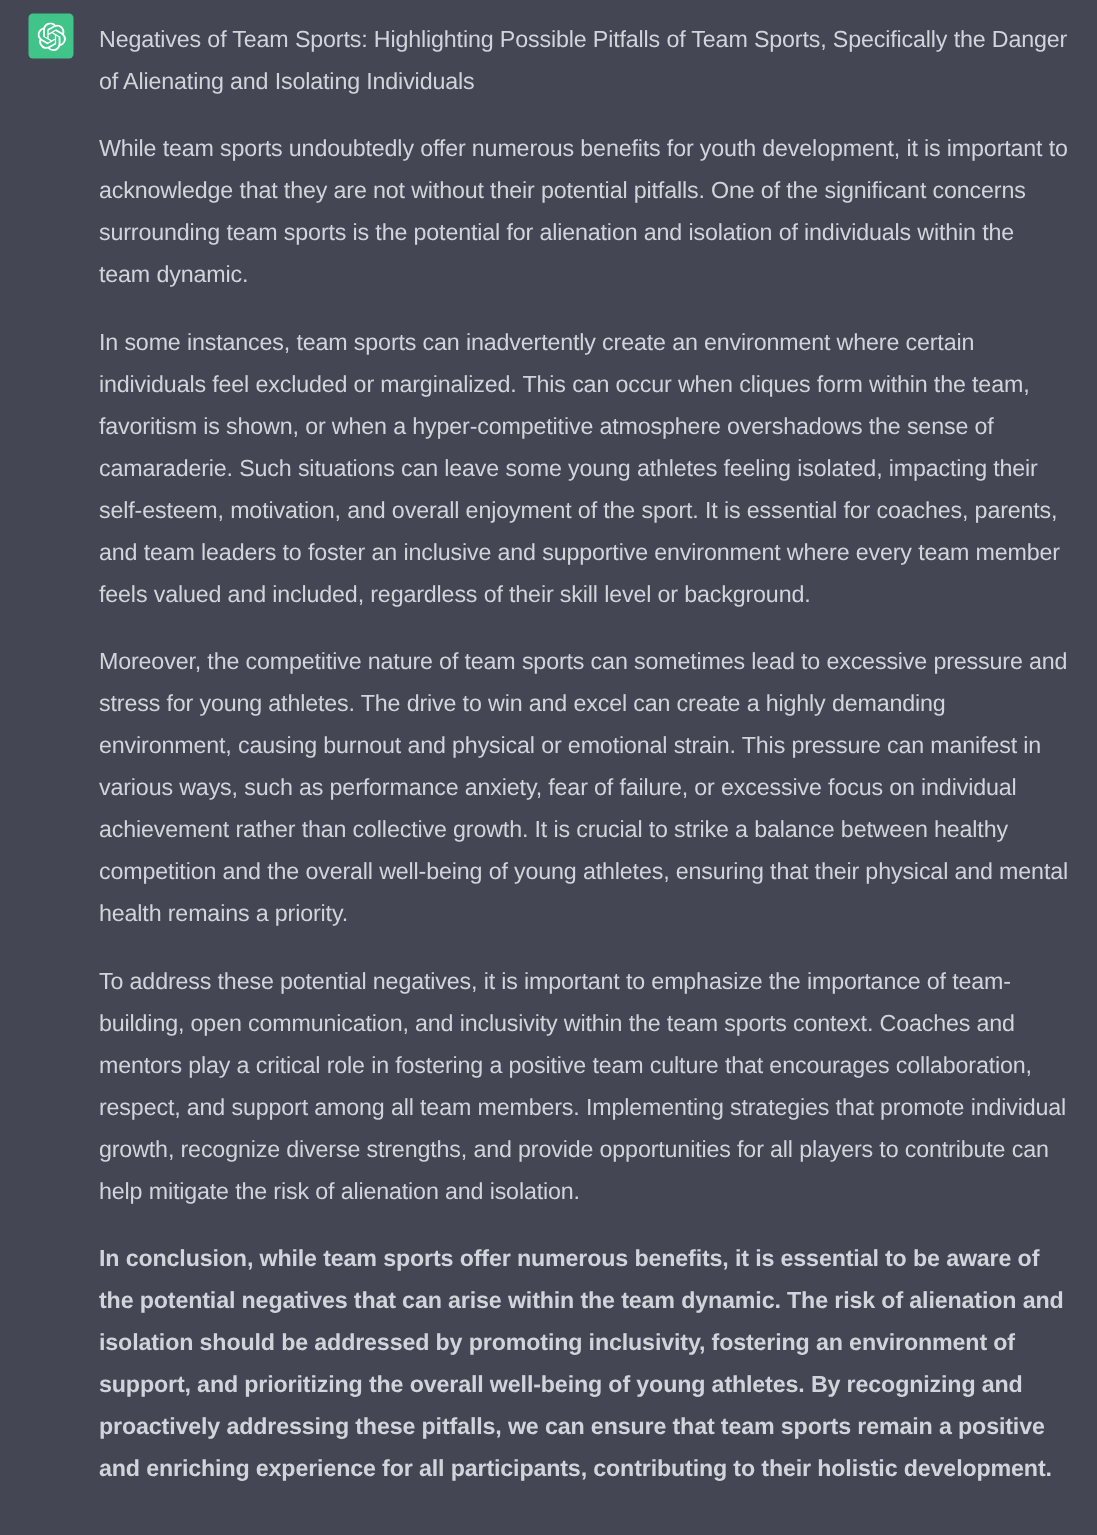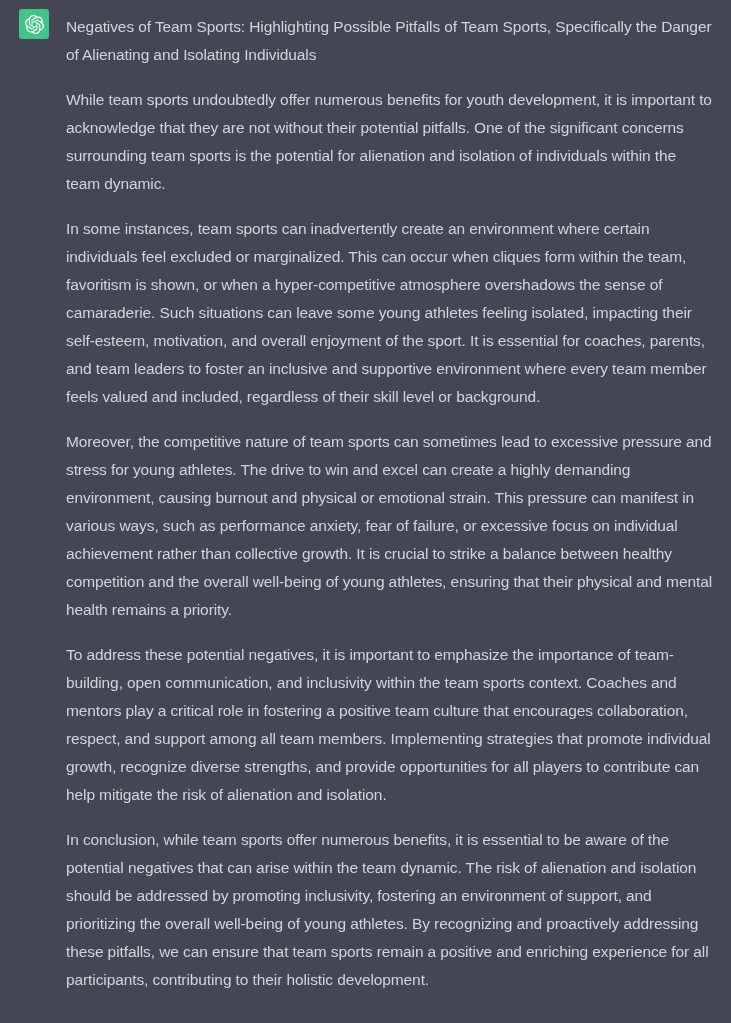--- a/index.html
+++ b/index.html
@@ -41,20 +41,21 @@
     font-size: 15.5px;
     line-height: 28px;
     letter-spacing: -0.1px;
     padding-top: 5px;
   }
   .content p {
     margin-bottom: 17px;
   }
   .content p:last-child {
     margin-bottom: 0;
+    font-weight: bold;
   }
 </style>
 </head>
 <body>
 
 <div class="message">
   <div class="avatar" style="background:#41C48A;">
     <span>
       <svg viewBox="0 0 24 24" fill="#FFFFFF" xmlns="http://www.w3.org/2000/svg">
         <path d="M22.2819 9.8211a5.9847 5.9847 0 0 0-.5157-4.9108 6.0462 6.0462 0 0 0-6.5098-2.9A6.0651 6.0651 0 0 0 4.9807 4.1818a5.9847 5.9847 0 0 0-3.9977 2.9 6.0462 6.0462 0 0 0 .7427 7.0966 5.98 5.98 0 0 0 .511 4.9107 6.051 6.051 0 0 0 6.5146 2.9001A5.9847 5.9847 0 0 0 13.2599 24a6.0557 6.0557 0 0 0 5.7718-4.2058 5.9894 5.9894 0 0 0 3.9977-2.9001 6.0557 6.0557 0 0 0-.7475-7.073zm-9.022 12.6081a4.4755 4.4755 0 0 1-2.8764-1.0408l.1419-.0804 4.7783-2.7582a.7948.7948 0 0 0 .3927-.6813v-6.7369l2.02 1.1686a.071.071 0 0 1 .038.052v5.5826a4.504 4.504 0 0 1-4.4945 4.4944zm-9.6607-4.1254a4.4708 4.4708 0 0 1-.5346-3.0137l.142.0852 4.783 2.7582a.7712.7712 0 0 0 .7806 0l5.8428-3.3685v2.3324a.0804.0804 0 0 1-.0332.0615L9.74 19.9502a4.4992 4.4992 0 0 1-6.1408-1.6464zM2.3408 7.8956a4.485 4.485 0 0 1 2.3655-1.9728V11.6a.7664.7664 0 0 0 .3879.6765l5.8144 3.3543-2.0201 1.1685a.0757.0757 0 0 1-.071 0l-4.8303-2.7865A4.504 4.504 0 0 1 2.3408 7.8956zm16.5963 3.8558L13.1038 8.364 15.1192 7.2a.0757.0757 0 0 1 .071 0l4.8303 2.7913a4.4944 4.4944 0 0 1-.6765 8.1042v-5.6772a.79.79 0 0 0-.407-.667zm2.0107-3.0231l-.142-.0852-4.7735-2.7818a.7759.7759 0 0 0-.7854 0L9.409 9.2297V6.8974a.0662.0662 0 0 1 .0284-.0615l4.8303-2.7866a4.4992 4.4992 0 0 1 6.6802 4.66zM8.3065 12.863l-2.02-1.1638a.0804.0804 0 0 1-.038-.0567V6.0742a4.4992 4.4992 0 0 1 7.3757-3.4537l-.142.0805L8.704 5.459a.7948.7948 0 0 0-.3927.6813zm1.0976-2.3654l2.602-1.4998 2.6069 1.4998v2.9994l-2.5974 1.4997-2.6067-1.4997z"></path>

